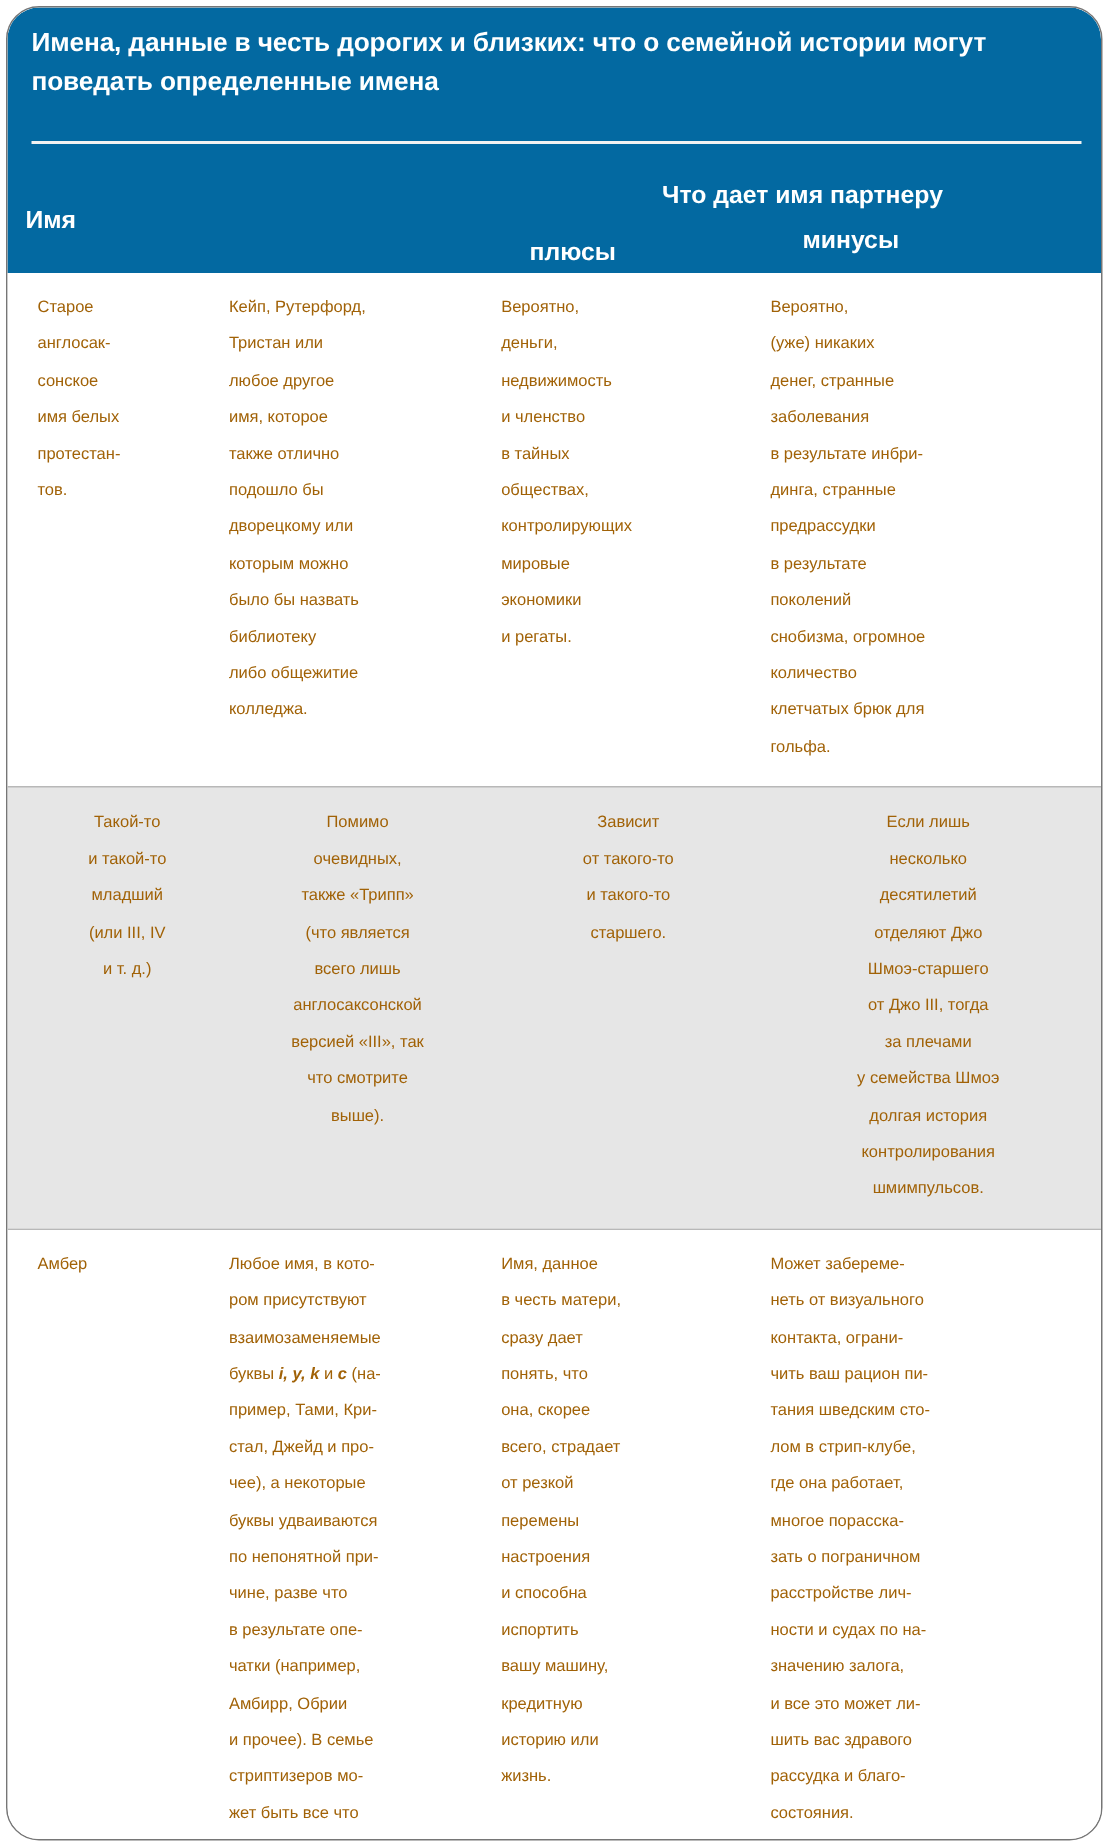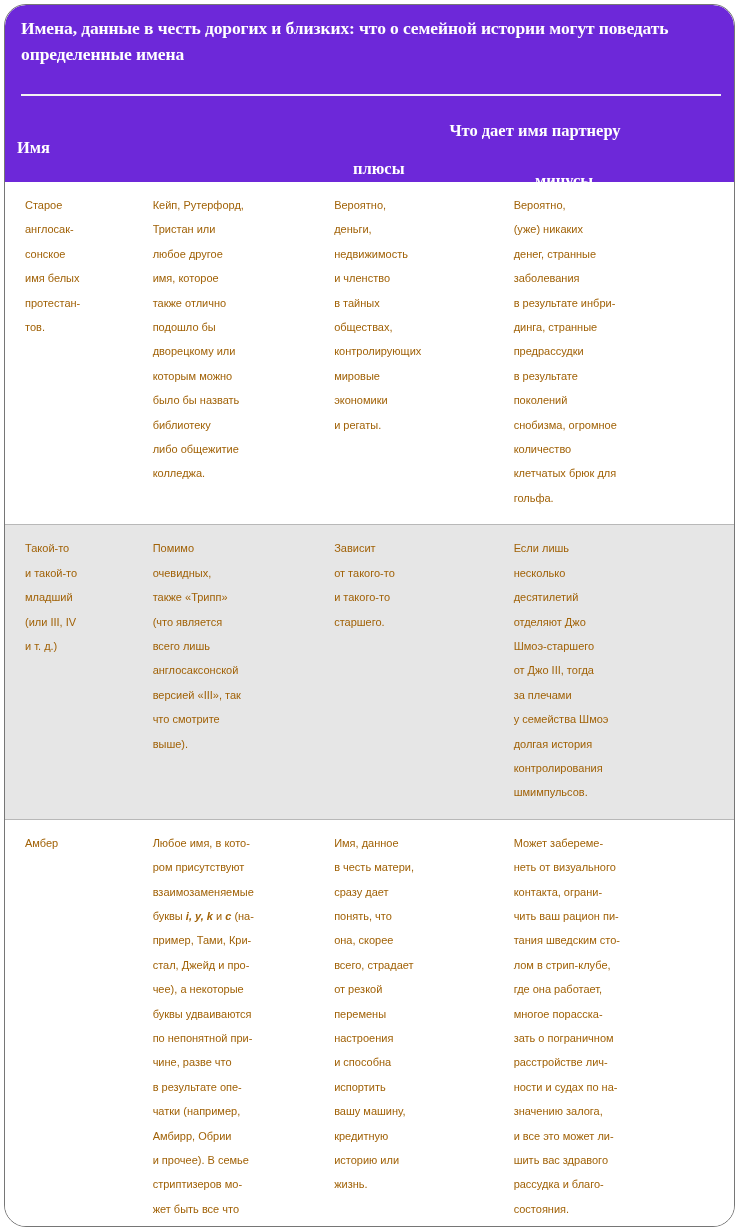--- a/index.html
+++ b/index.html
@@ -22,27 +22,26 @@
     width: 731px;
     height: 1223px;
     border-radius: 22px;
     border: 1px solid #767676;
     background: #ffffff;
     overflow: hidden;
   }
 
   
   .header-band {
-    background: #6d28d9;
+    background: #0369a1;
     color: #ffffff;
     height: 177px;
     position: relative;
     border-top-left-radius: 21px;
     border-top-right-radius: 21px;
-    font-family: Liberation Serif, serif;
   }
 
   .header-title {
     position: absolute;
     left: 16px;
     top: 10px;
     width: 700px;
     font-size: 17.5px;
     font-weight: bold;
     line-height: 26px;
@@ -62,21 +61,21 @@
     position: absolute;
     font-weight: bold;
     font-size: 16.5px;
     line-height: 23px;
     color: #ffffff;
   }
   .ch-name     { left: 12px;  top: 131px; width: 120px; }
   .ch-examples { left: 148px; top: 119px; width: 170px; }
   .ch-partner  { left: 330px; top: 114px; width: 400px; text-align: center; }
   .ch-plus     { left: 348px; top: 152px; width: 140px; }
-  .ch-minus    { left: 530px; top: 164px; width: 150px; }
+  .ch-minus    { left: 530px; top: 144px; width: 150px; }
 
   
   .row {
     position: relative;
     display: flex;
     background: #ffffff;
   }
   .row.shaded { background: #e6e6e6; }
   .row + .row { border-top: 1px solid #b8b8b8; }
 
@@ -89,21 +88,21 @@
     white-space: pre-line;
   }
   .c1 { width: 148px; padding-left: 20px; padding-right: 8px; }
   .c2 { width: 182px; padding-left: 0px;  padding-right: 10px; }
   .c3 { width: 180px; padding-left: 0px;  padding-right: 10px; }
   .c4 { width: 221px; padding-left: 0px;  padding-right: 10px; }
 
   .cell i { font-style: italic; font-weight: bold; }
 
   .row-1 .cell { min-height: 318px; }
-  .row-2 .cell { min-height: 272px; }
+  .row-2 .cell { min-height: 272px; text-align: center; }
   .row-3 .cell { min-height: 440px; }
 </style>
 </head>
 <body>
 
 <div class="table-card">
 
   <div class="header-band">
     <div class="header-title">Имена, данные в честь дорогих и близких: что о семейной истории могут поведать определенные имена</div>
     <div class="header-rule"></div>

